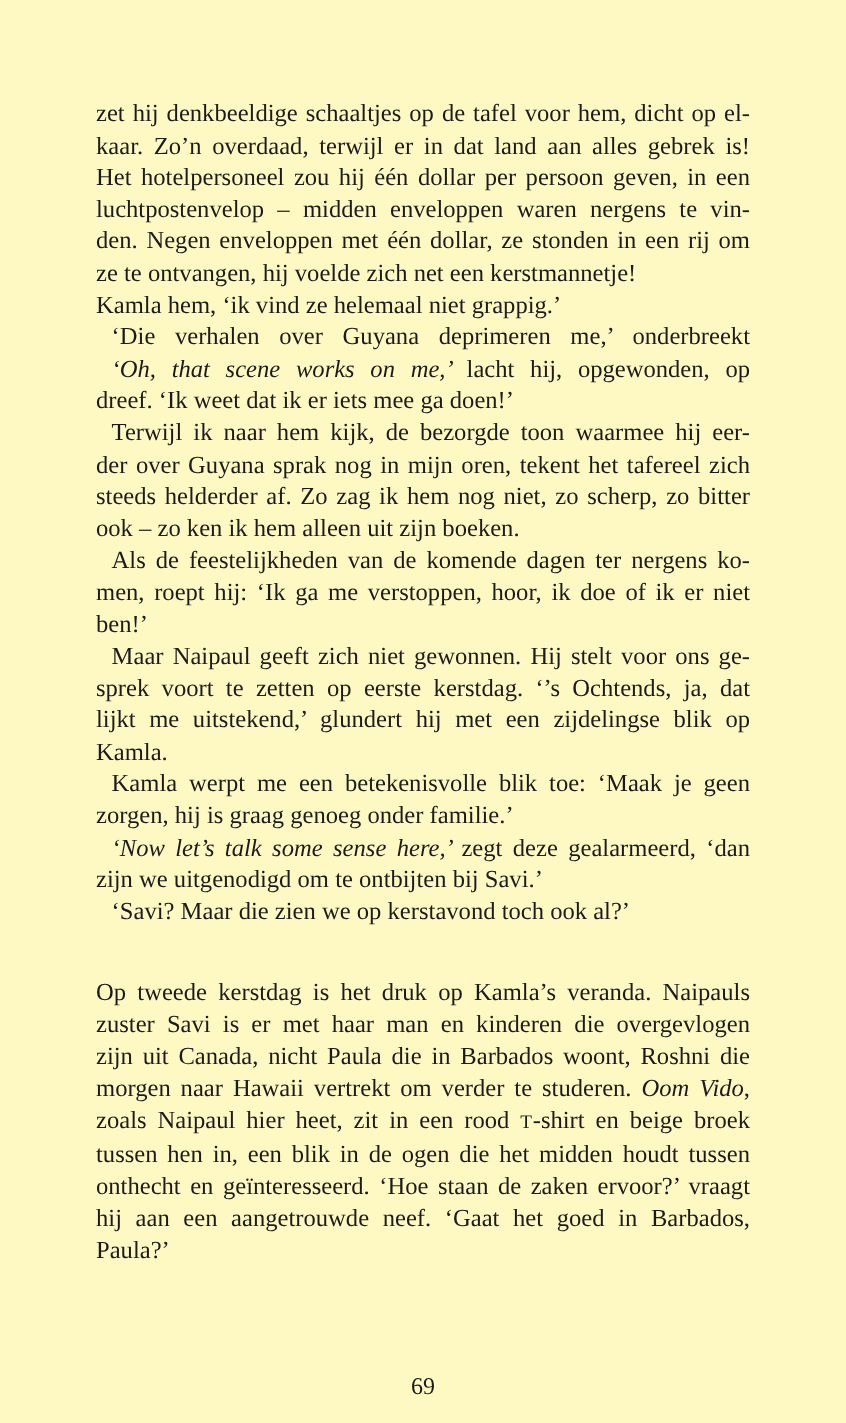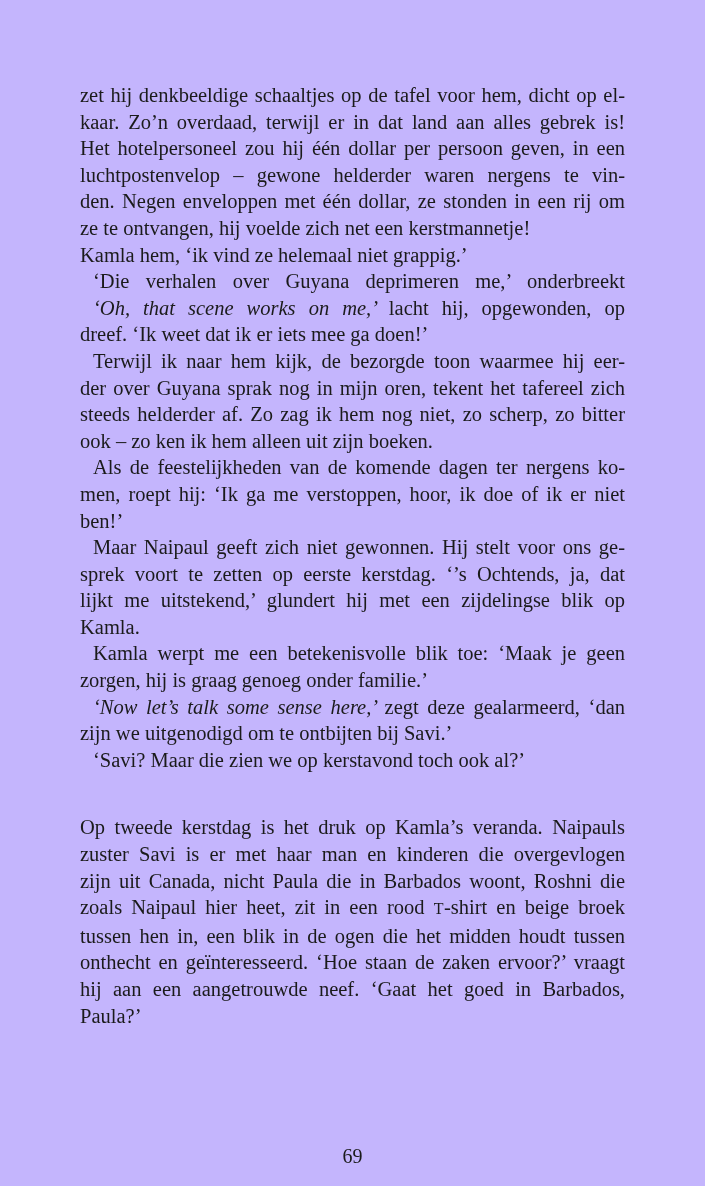--- a/index.html
+++ b/index.html
@@ -1,20 +1,20 @@
 <!DOCTYPE html>
 <html><head>
 <meta charset="utf-8">
 <style>
   html, body { margin: 0; padding: 0; background: #e8e8e8; }
   .page {
     position: relative;
     width: 705px;
     height: 1186px;
-    background: #c4b5fd;
+    background: #fef9c3;
     overflow: hidden;
     font-family: "Liberation Serif", "DejaVu Serif", serif;
     color: #1b1b1b;
   }
   .text-block {
     position: absolute;
     left: 80px;
     top: 82px;
     width: 545px;
     font-size: 20.5px;
@@ -47,21 +47,21 @@
 </style>
 </head>
 <body>
 
 <div class="page">
   <div class="text-block" id="text-block">
       <div class="paragraph">
         <div class="line"><span>zet hij denkbeeldige schaaltjes op de tafel voor hem, dicht op el-</span></div>
         <div class="line"><span>kaar. Zo’n overdaad, terwijl er in dat land aan alles gebrek is!</span></div>
         <div class="line"><span>Het hotelpersoneel zou hij één dollar per persoon geven, in een</span></div>
-        <div class="line"><span>luchtpostenvelop – gewone helderder waren nergens te vin-</span></div>
+        <div class="line"><span>luchtpostenvelop – midden enveloppen waren nergens te vin-</span></div>
         <div class="line"><span>den. Negen enveloppen met één dollar, ze stonden in een rij om</span></div>
         <div class="line last"><span>ze te ontvangen, hij voelde zich net een kerstmannetje!</span></div>
       </div>
       <div class="paragraph">
         <div class="line last"><span>Kamla hem, ‘ik vind ze helemaal niet grappig.’</span></div>
         <div class="line indent"><span>‘Die verhalen over Guyana deprimeren me,’ onderbreekt</span></div>
       </div>
       <div class="paragraph">
         <div class="line indent"><span class="seg-italic">‘Oh, that scene works on me,’ </span><span>lacht hij, opgewonden, op</span></div>
         <div class="line last"><span>dreef. ‘Ik weet dat ik er iets mee ga doen!’</span></div>
@@ -91,20 +91,21 @@
         <div class="line indent"><span class="seg-italic">‘Now let’s talk some sense here,’ </span><span>zegt deze gealarmeerd, ‘dan</span></div>
         <div class="line last"><span>zijn we uitgenodigd om te ontbijten bij Savi.’</span></div>
       </div>
       <div class="paragraph">
         <div class="line last indent"><span>‘Savi? Maar die zien we op kerstavond toch ook al?’</span></div>
       </div>
       <div class="paragraph gap">
         <div class="line"><span>Op tweede kerstdag is het druk op Kamla’s veranda. Naipauls</span></div>
         <div class="line"><span>zuster Savi is er met haar man en kinderen die overgevlogen</span></div>
         <div class="line"><span>zijn uit Canada, nicht Paula die in Barbados woont, Roshni die</span></div>
+        <div class="line"><span>morgen naar Hawaii vertrekt om verder te studeren. </span><span class="seg-italic">Oom Vido</span><span>,</span></div>
         <div class="line"><span>zoals Naipaul hier heet, zit in een rood </span><span class="seg-sc">T</span><span>-shirt en beige broek</span></div>
         <div class="line"><span>tussen hen in, een blik in de ogen die het midden houdt tussen</span></div>
         <div class="line"><span>onthecht en geïnteresseerd. ‘Hoe staan de zaken ervoor?’ vraagt</span></div>
         <div class="line"><span>hij aan een aangetrouwde neef. ‘Gaat het goed in Barbados,</span></div>
         <div class="line last"><span>Paula?’</span></div>
       </div>
     </div>
   <div class="page-number">69</div>
 </div>
 

